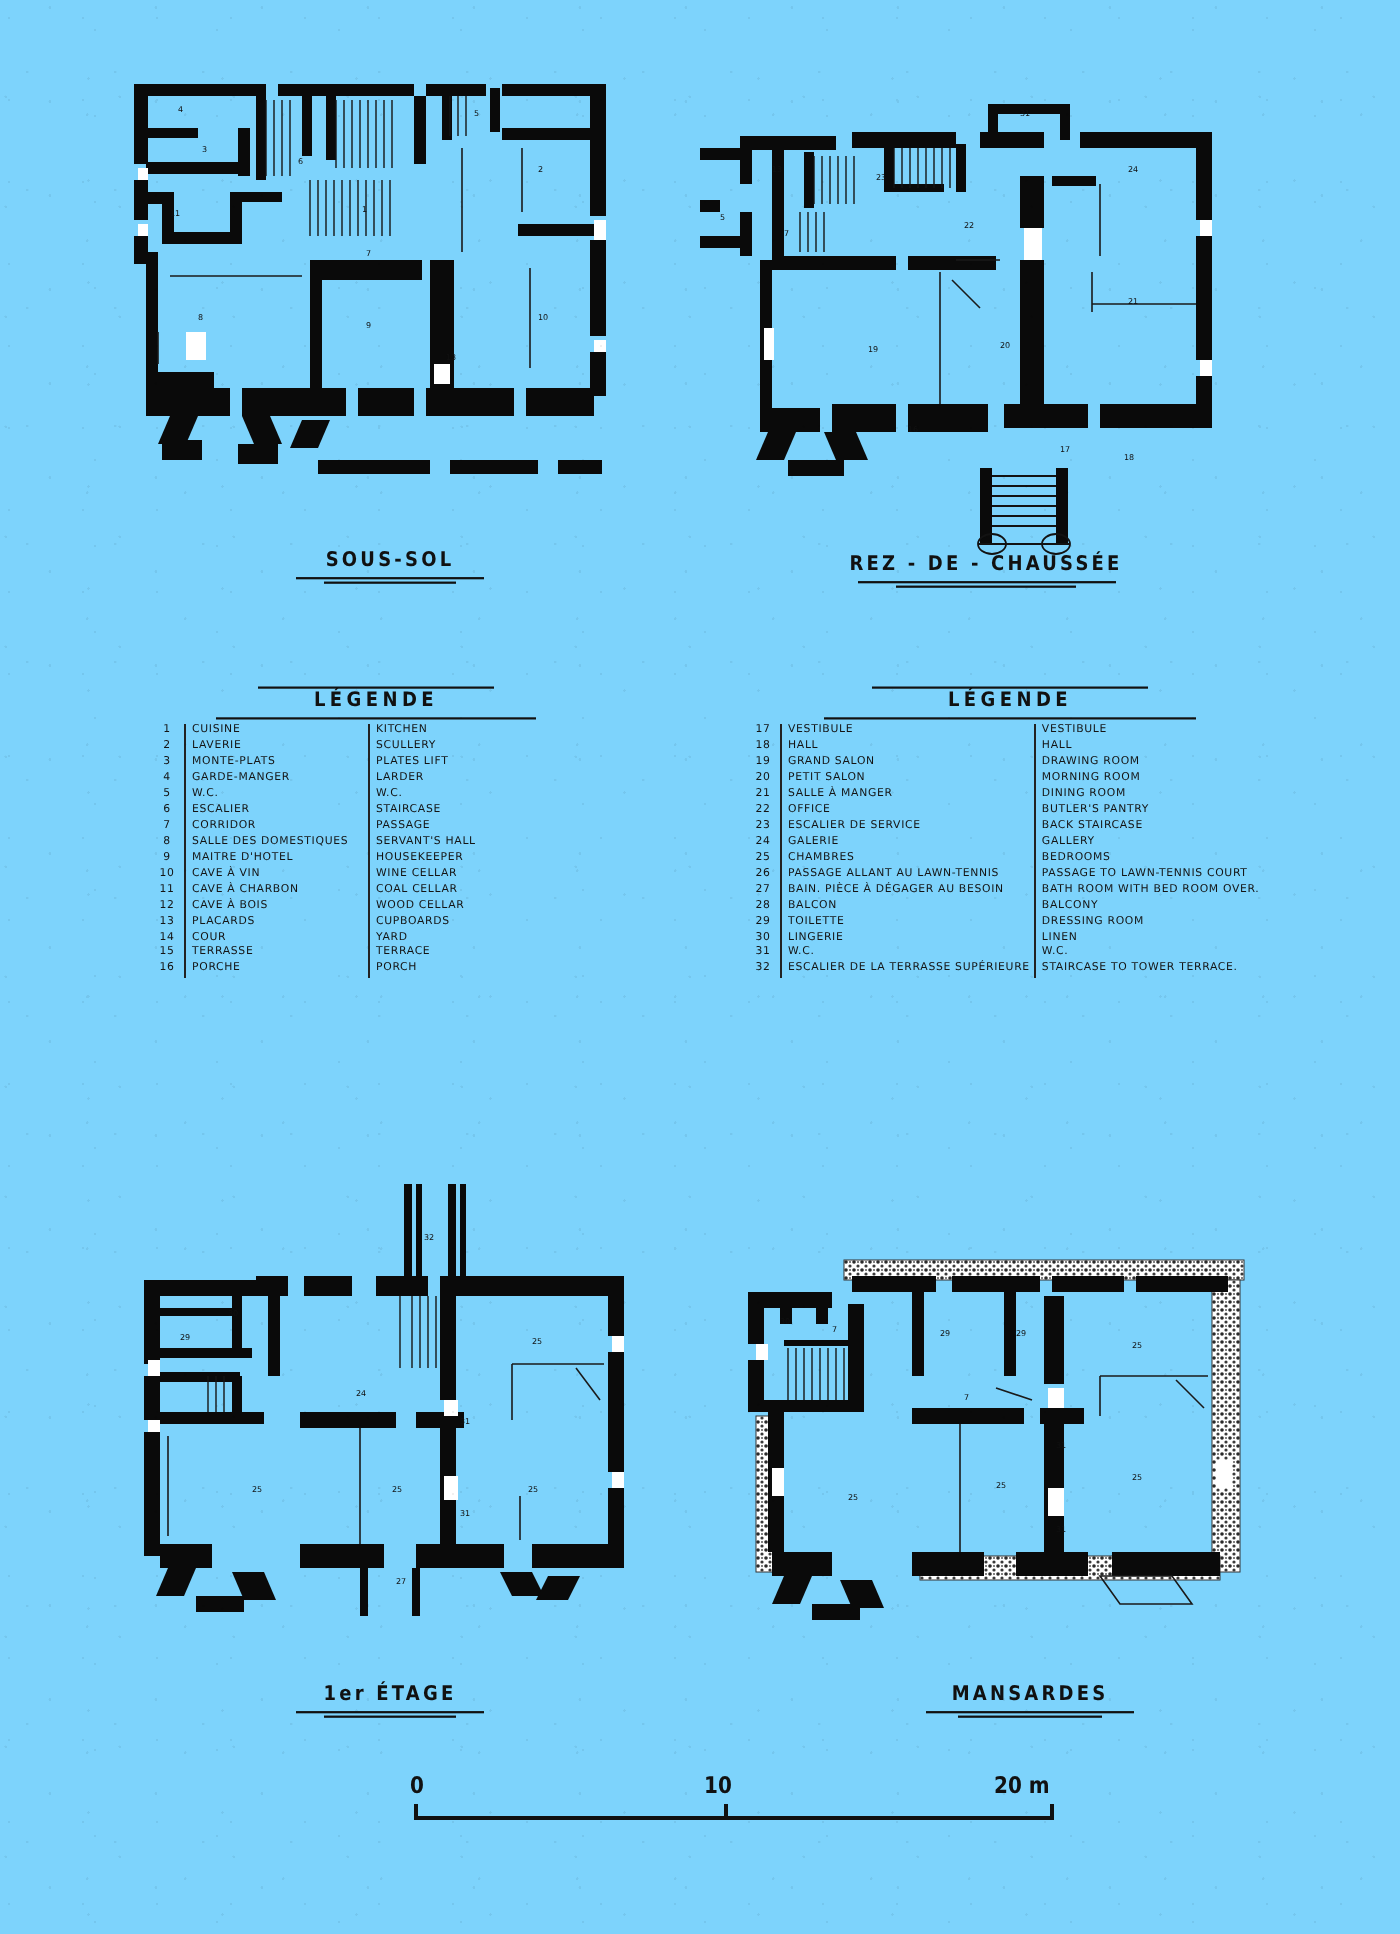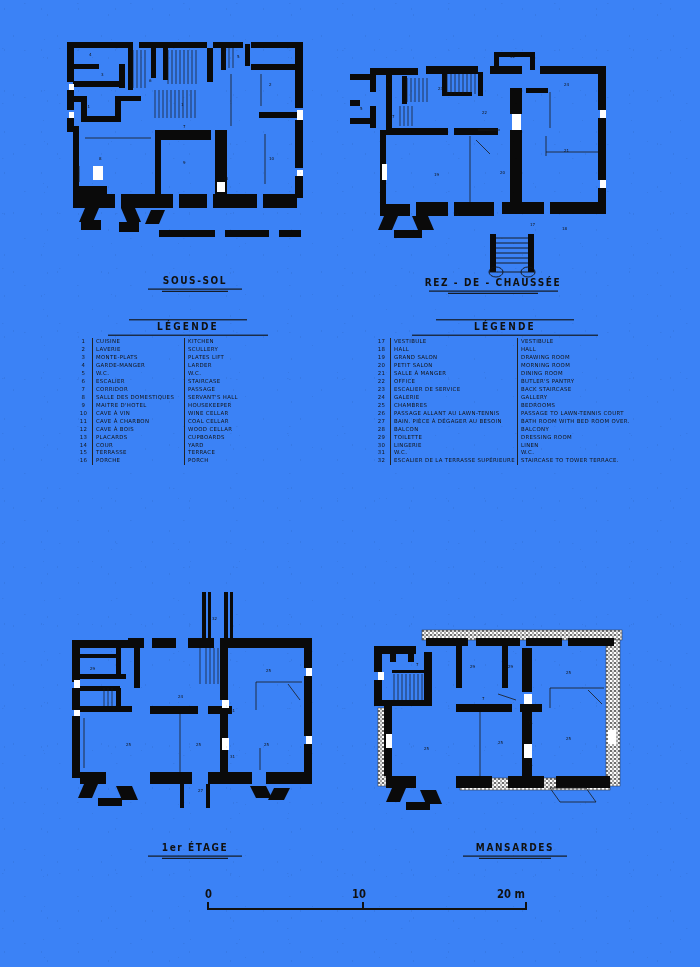--- a/index.html
+++ b/index.html
@@ -7,21 +7,21 @@
   body{
     width:700px;height:967px;
     background:#ffffff;
     font-family:"Liberation Sans",sans-serif;
     position:relative;
     overflow:hidden;
   }
   
   .page{
     position:absolute;inset:0;
-    background:#3b82f6;
+    background:#7dd3fc;
   }
   .grain{
     position:absolute;inset:0;
     pointer-events:none;
     opacity:.055;
     background:
       radial-gradient(circle at 12% 22%, #000 0 .6px, transparent .7px),
       radial-gradient(circle at 47% 8%, #000 0 .6px, transparent .7px),
       radial-gradient(circle at 78% 35%, #000 0 .6px, transparent .7px),
       radial-gradient(circle at 31% 61%, #000 0 .6px, transparent .7px),
@@ -51,21 +51,21 @@
     display:block;
     height:1px;background:#111;
     margin:2px auto 0;width:86%;
   }
   .caption .rule2{
     display:block;height:1px;background:#111;
     margin:1px auto 0;width:60%;
   }
 
   
-  .legend{position:absolute;}
+  .legend{position:absolute;margin-top:24px;}
   .legend-title{
     text-align:center;
     font-family:"DejaVu Sans",sans-serif;
     font-size:9px;font-weight:bold;letter-spacing:2.2px;
     color:#111;
     margin-bottom:3px;
     transform:scaleY(1.1);
   }
   .legend-title .rule{display:block;height:1px;background:#111;margin:2px auto 0;width:70%;}
   .legend-title .rule-top{display:block;height:1px;background:#111;margin:0 auto 1px;width:52%;}

